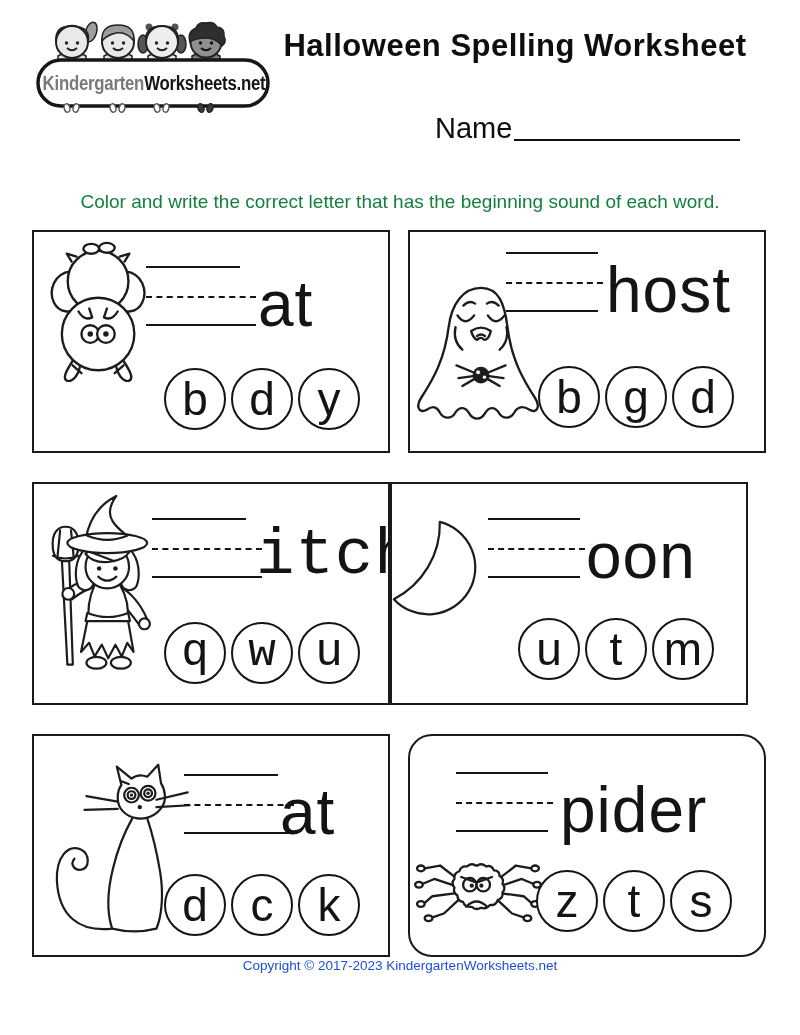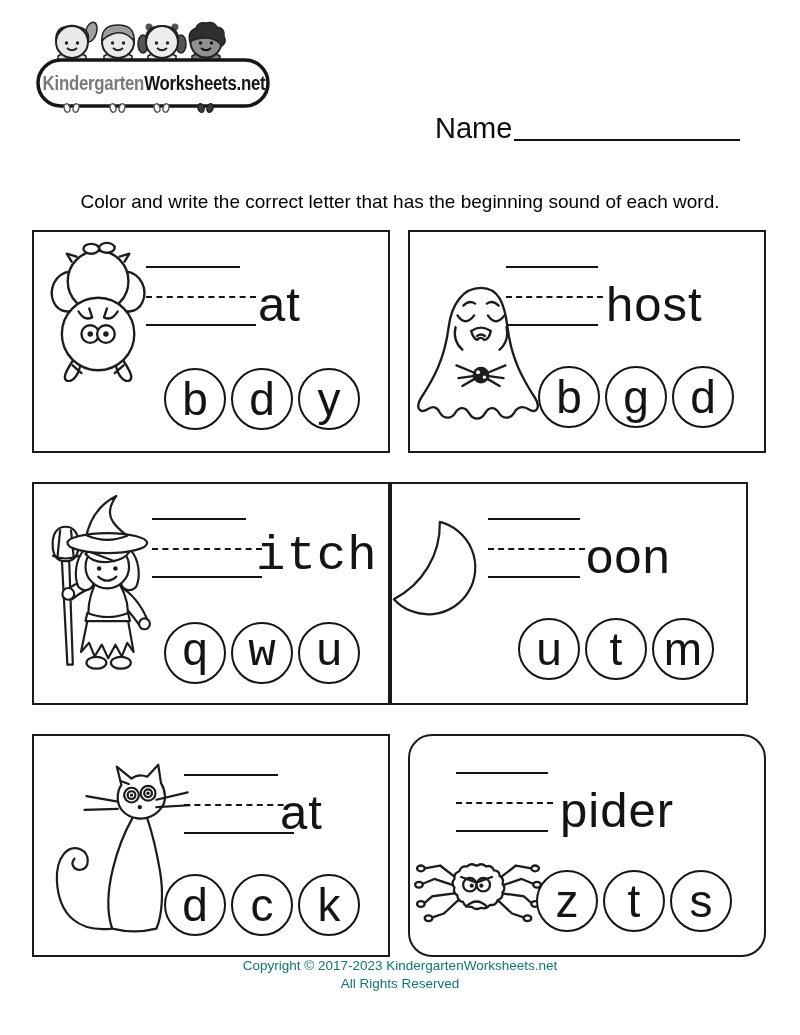--- a/index.html
+++ b/index.html
@@ -17,73 +17,73 @@
   .logo-text .black { color:#151515; }
   .website { position:absolute; left:28px; top:112px; font-size:15.5px; color:#8c8c8c; letter-spacing:0.4px; }
 
   .title { position:absolute; left:270px; top:28px; width:490px; text-align:center;
     font-size:31px; font-weight:bold; color:#0e0e0e; letter-spacing:0.5px; }
   .name-row { position:absolute; left:435px; top:112px; display:flex; align-items:flex-end;
     font-size:29px; color:#0e0e0e;justify-content:space-between; }
   .name-line { width:226px; border-bottom:2px solid #111; margin-bottom:4px; margin-left:2px; }
 
   .instructions { position:absolute; left:40px; top:191px; width:720px; text-align:center;
-    font-size:19px; color:#000000; }
+    font-size:19px; color:#15803d; }
 
   
   .panel { position:absolute; width:358px; height:223px; border:2px solid #1a1a1a; background:#fff; }
   .p1 { left:32px;  top:230px; }
   .p2 { left:408px; top:230px; }
   .p3 { left:32px;  top:482px;font-family:Liberation Mono, monospace; }
   .p4 { left:390px; top:482px; }
   .p5 { left:32px;  top:734px; }
   .p6 { left:408px; top:734px;border-radius:24px; }
 
   .illus { position:absolute; }
   .p1 .illus { left:14px; top:8px;   width:108px; height:142px; }
   .p2 .illus { left:2px;  top:52px;  width:138px; height:152px; }
   .p3 .illus { left:8px;  top:6px;   width:136px; height:186px; }
   .p4 .illus { left:0px;  top:32px;  width:92px;  height:102px; }
   .p5 .illus { left:10px; top:24px;  width:152px; height:190px; }
   .p6 .illus { left:2px;  top:118px; width:132px; height:72px;  }
 
   .writing { position:absolute; width:250px; height:96px; }
   .p1 .writing { left:112px; top:34px; }
-  .p2 .writing { left:96px;  top:34px; }
+  .p2 .writing { left:96px;  top:20px; }
   .p3 .writing { left:118px; top:34px; }
   .p4 .writing { left:96px;  top:34px; }
   .p5 .writing { left:150px; top:38px; }
   .p6 .writing { left:46px;  top:36px; }
   .gl { position:absolute; left:0; height:0; }
   .gl1 { top:0;    width:94px;  border-top:2px solid #141414; }
   .gl2 { top:30px; width:110px; border-top:2px dashed #141414; }
   .gl3 { top:58px; width:110px; border-top:2px solid #141414; }
   .narrow .gl1 { width:92px; } .narrow .gl2 { width:97px; } .narrow .gl3 { width:92px; }
-  .word { position:absolute; top:2px; font-size:49px; line-height:72px; letter-spacing:1px; color:#141414; white-space:nowrap; }
+  .word { position:absolute; top:2px; font-size:64px; line-height:72px; letter-spacing:1px; color:#141414; white-space:nowrap; }
   .p1 .word { left:112px; }
   .p2 .word { left:100px; }
   .p3 .word { left:104px; }
   .p4 .word { left:98px; }
   .p5 .word { left:96px; }
   .p6 .word { left:104px; }
 
   .choices { position:absolute; display:flex; gap:5px; }
   .p1 .choices { left:130px; top:136px; }
   .p2 .choices { left:128px; top:134px; }
   .p3 .choices { left:130px; top:138px; }
   .p4 .choices { left:126px; top:134px; }
   .p5 .choices { left:130px; top:138px; }
   .p6 .choices { left:126px; top:134px; }
   .circle { width:62px; height:62px; border:2px solid #141414; border-radius:50%;
     display:flex; align-items:center; justify-content:center;
     font-size:46px; color:#141414; background:#fff; }
 
   
   .footer { position:absolute; left:0; top:957px; width:800px; text-align:center;
-    color:#0f766e; font-size:13.5px; line-height:1.35; }
+    color:#1d4ed8; font-size:13.5px; line-height:1.35; }
 
   svg .ln { fill:none; stroke:#1c1c1c; stroke-width:2.4; stroke-linecap:round; stroke-linejoin:round; }
   svg .lnw { fill:#ffffff; stroke:#1c1c1c; stroke-width:2.4; stroke-linecap:round; stroke-linejoin:round; }
 </style>
 </head>
 <body>
 
 <div class="page">
 
   <div class="logo">
@@ -142,20 +142,21 @@
         <ellipse cx="167" cy="92" rx="3" ry="4.4" fill="#3a3a3a" stroke="#222" stroke-width="1.4" transform="rotate(-15 167 92)"></ellipse>
         <ellipse cx="176" cy="92" rx="3" ry="4.4" fill="#3a3a3a" stroke="#222" stroke-width="1.4" transform="rotate(15 176 92)"></ellipse>
       </g>
     </svg>
     <div class="logo-text">
         <span class="gray">Kindergarten</span>
         <span class="black">Worksheets.net</span>
       </div>
   </div>
 
+  <h1 class="title">Halloween Spelling Worksheet</h1>
 
   <div class="name-row">
     <span>Name</span>
     <span class="name-line"></span>
   </div>
 
   <p class="instructions">Color and write the correct letter that has the beginning sound of each word.</p>
 
   <section class="panel p1">
     <div class="illus">
@@ -392,16 +393,15 @@
           <span>t</span>
         </div>
       <div class="circle">
           <span>s</span>
         </div>
     </div>
   </section>
 
   <div class="footer">
     <div>Copyright © 2017-2023 KindergartenWorksheets.net</div>
-    <div>All Rights Reserved</div>
   </div>
 
 </div>
 
 </body></html>

